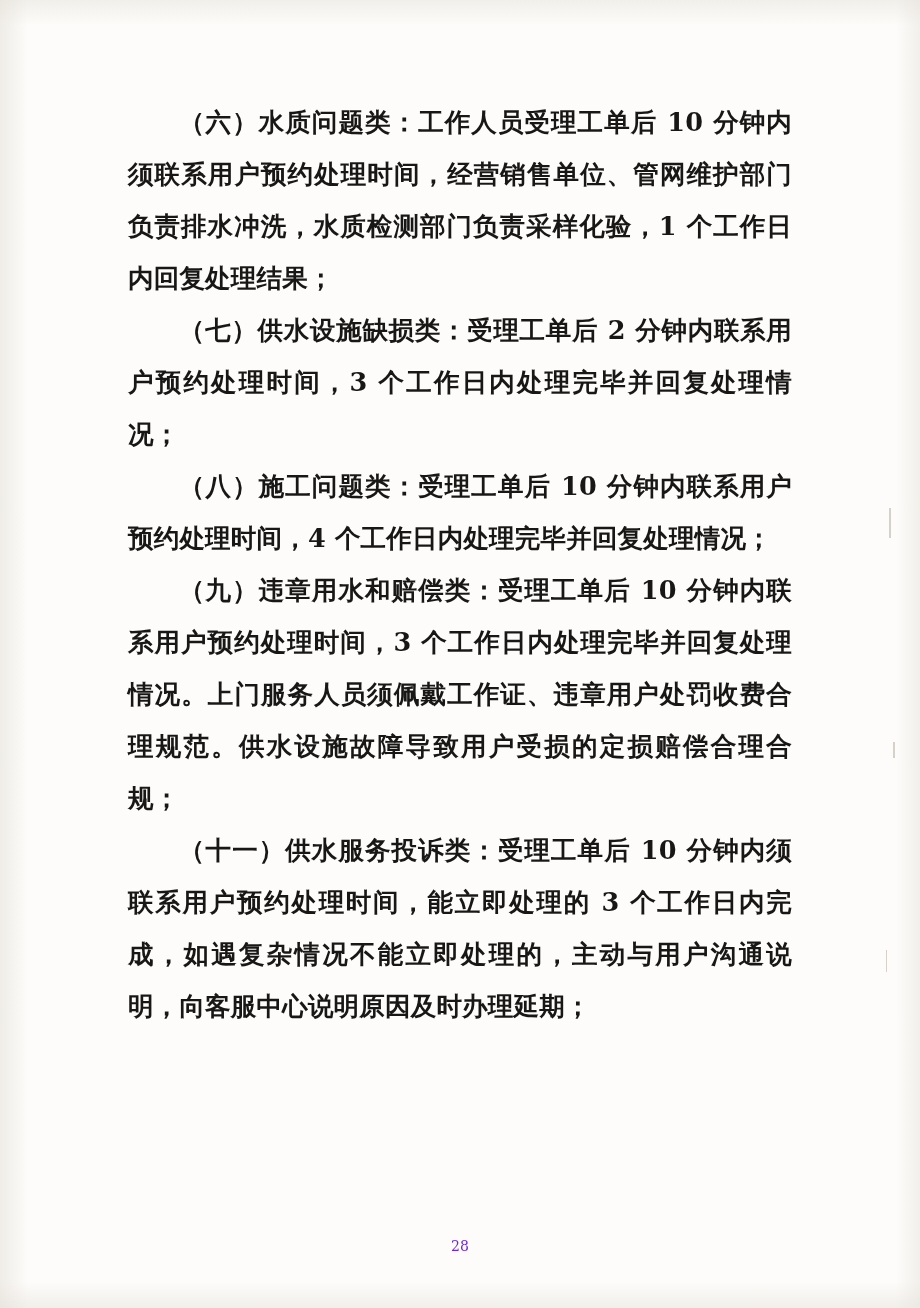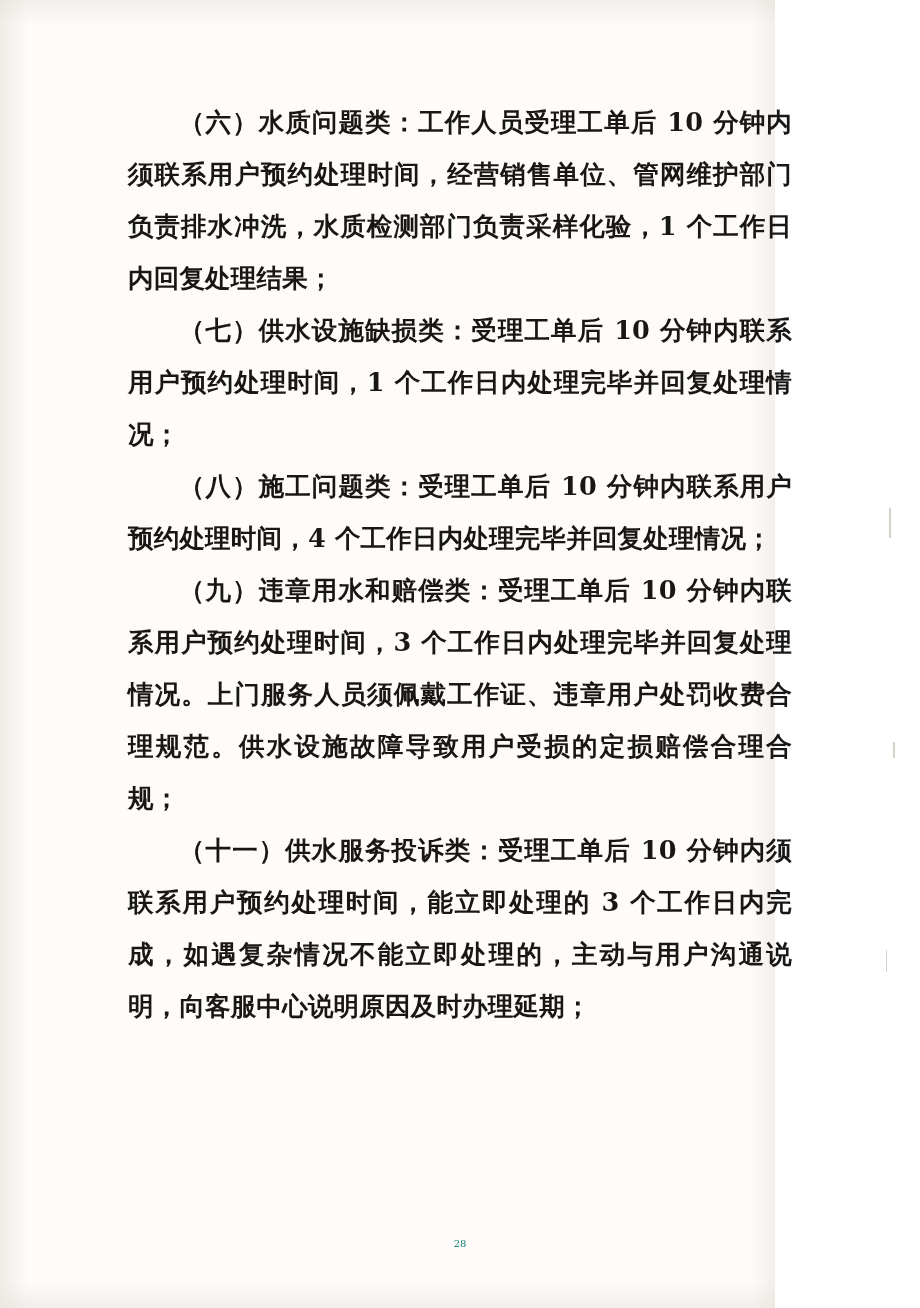--- a/index.html
+++ b/index.html
@@ -11,21 +11,21 @@
     width: 920px;
     height: 1308px;
     font-family: "DejaVu Serif", "Liberation Serif", serif;
     position: relative;
     overflow: hidden;
   }
   .page {
     position: absolute;
     left: 0;
     top: 0;
-    width: 775px;
+    width: 920px;
     height: 1308px;
     background: #fdfcfa;
   }
   
   .page::before {
     content: "";
     position: absolute;
     inset: 0;
     background:
       linear-gradient(to right, rgba(228,224,216,0.55) 0px, rgba(255,255,255,0) 28px),
@@ -50,43 +50,43 @@
     margin: 0 0 0 0;
     text-indent: 2em;
     font-weight: 600;
   }
   .page-number {
     position: absolute;
     left: 0;
     top: 1238px;
     width: 920px;
     text-align: center;
-    font-size: 10px;
-    color: #0f766e;
+    font-size: 14px;
+    color: #6d28d9;
     font-family: "DejaVu Serif", "Liberation Serif", serif;
   }
   
   .scan-mark {
     position: absolute;
     background: #cfc9c0;
     opacity: 0.85;
     pointer-events: none;
   }
   .scan-mark.m1 { left: 889px; top: 508px; width: 2px; height: 30px; }
   .scan-mark.m2 { left: 893px; top: 742px; width: 2px; height: 16px; }
   .scan-mark.m3 { left: 886px; top: 950px; width: 1px; height: 22px; }
 </style>
 </head>
 <body>
 
 <div class="page">
 
   <div class="body-text">
     <p class="para">（六）水质问题类：工作人员受理工单后 10 分钟内须联系用户预约处理时间，经营销售单位、管网维护部门负责排水冲洗，水质检测部门负责采样化验，1 个工作日内回复处理结果；</p>
-    <p class="para">（七）供水设施缺损类：受理工单后 10 分钟内联系用户预约处理时间，1 个工作日内处理完毕并回复处理情况；</p>
+    <p class="para">（七）供水设施缺损类：受理工单后 2 分钟内联系用户预约处理时间，3 个工作日内处理完毕并回复处理情况；</p>
     <p class="para">（八）施工问题类：受理工单后 10 分钟内联系用户预约处理时间，4 个工作日内处理完毕并回复处理情况；</p>
     <p class="para">（九）违章用水和赔偿类：受理工单后 10 分钟内联系用户预约处理时间，3 个工作日内处理完毕并回复处理情况。上门服务人员须佩戴工作证、违章用户处罚收费合理规范。供水设施故障导致用户受损的定损赔偿合理合规；</p>
     <p class="para">（十一）供水服务投诉类：受理工单后 10 分钟内须联系用户预约处理时间，能立即处理的 3 个工作日内完成，如遇复杂情况不能立即处理的，主动与用户沟通说明，向客服中心说明原因及时办理延期；</p>
 
   </div>
 
   <div class="page-number">28</div>
 
   <div class="scan-mark m1"></div>
   <div class="scan-mark m2"></div>

